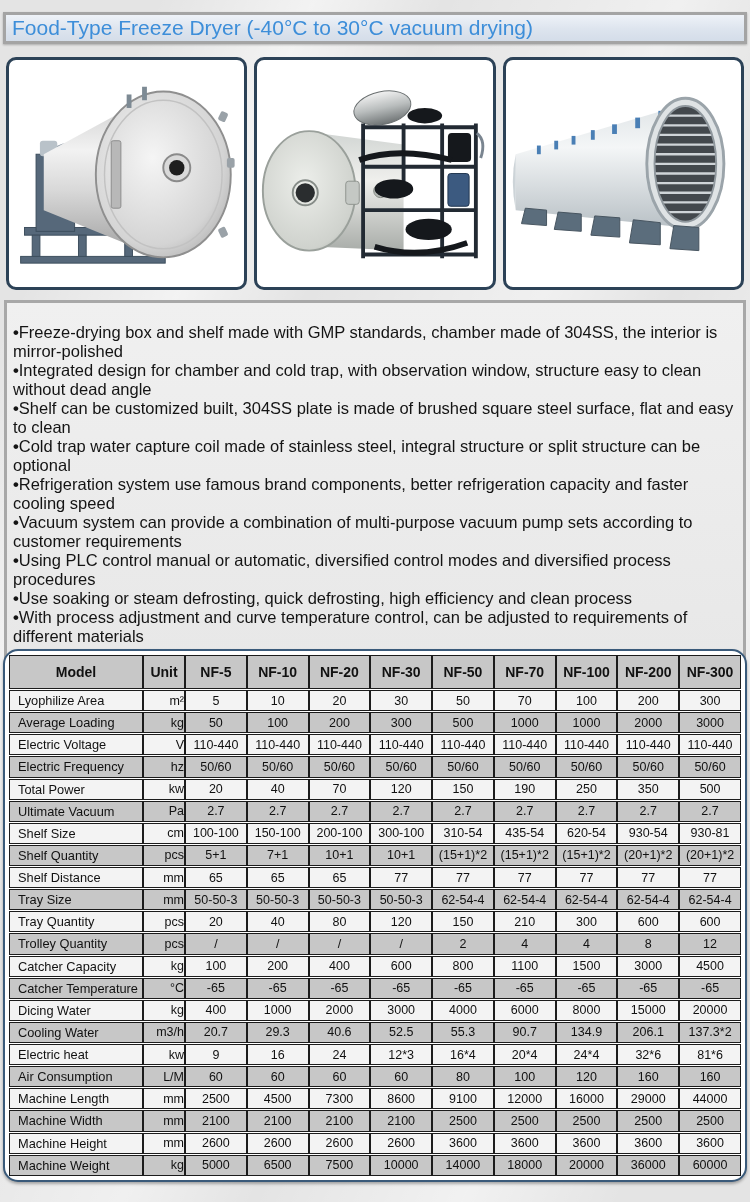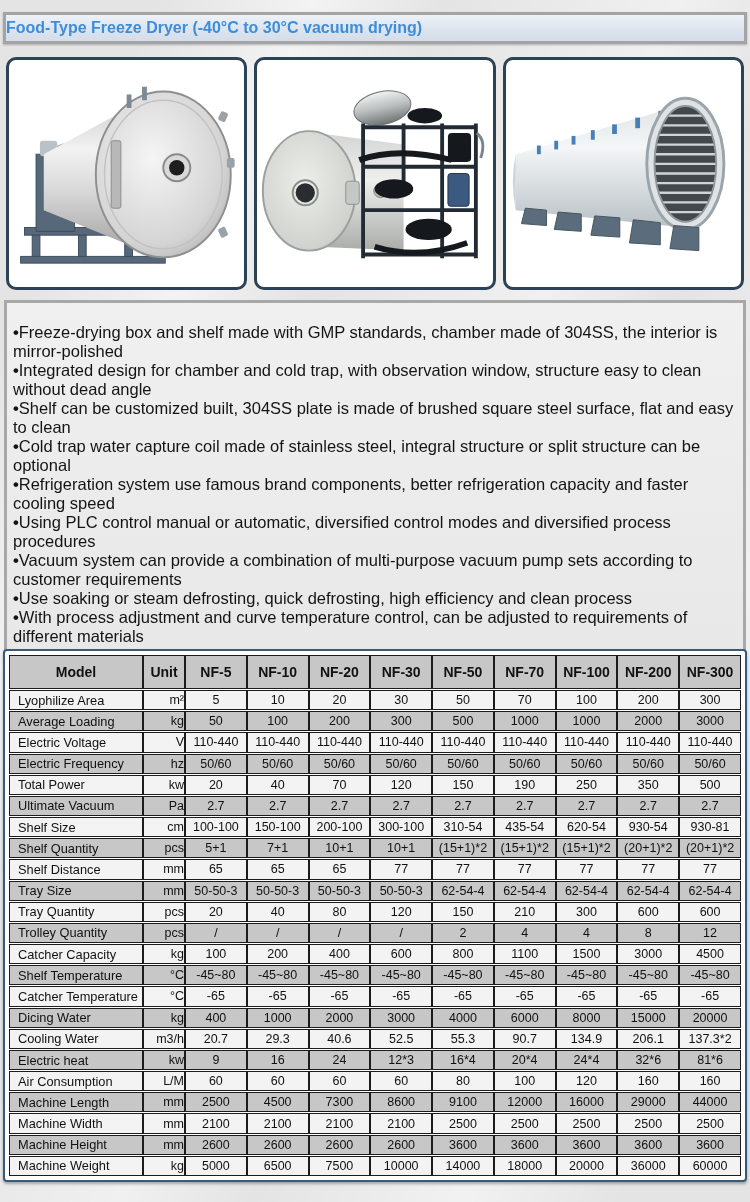--- a/index.html
+++ b/index.html
@@ -15,21 +15,21 @@
 
   
   .banner{
     position:absolute; left:3px; top:12px; width:744px; height:32px;
     border:3px solid #a4a4a4;
     background:linear-gradient(180deg,#eef2f8 0%,#dde4ee 55%,#d4dde9 100%);
     display:flex; align-items:center;
     box-shadow:0 1px 2px rgba(0,0,0,.25);
   }
   .banner h1{
-    color:#3d8ed9; font-size:16px; font-weight:bold; 
+    color:#3d8ed9; font-size:21px; font-weight:normal; padding-left:6px;
     letter-spacing:0; white-space:nowrap;
   }
 
   
   .photos{
     position:absolute; left:6px; top:57px; width:738px; height:233px;
     display:flex; gap:7px;
   }
   .photo-frame{
     flex:1 1 0; background:#fff; border:3px solid #2c4257; border-radius:10px;
@@ -46,21 +46,21 @@
   }
   .features ul{ list-style:none; }
   .features li{
     color:#141414; font-size:16.5px; line-height:19px; font-weight:400;
   }
   .features li::before{ content:"\2022 "; font-weight:bold; }
 
   
   .spec-wrap{
     position:absolute; left:3px; top:649px; width:744px; height:533px;
-    border:2px solid #3a5a7a; border-radius:4px; background:#fff;
+    border:2px solid #3a5a7a; border-radius:15px; background:#fff;
     padding:3px 4px; box-shadow:0 2px 3px rgba(0,0,0,.3);
   }
   table.spec{
     width:100%; height:100%;
     border-collapse:separate; border-spacing:0 1px;
     table-layout:fixed;
   }
   .spec th, .spec td{
     border:1px solid #1c1c1c; text-align:center; vertical-align:middle;
     color:#111; overflow:hidden; white-space:nowrap;
@@ -235,22 +235,22 @@
   </div>
 </div>
 
 <div class="features">
   <ul>
       <li>Freeze-drying box and shelf made with GMP standards, chamber made of 304SS, the interior is mirror-polished</li>
       <li>Integrated design for chamber and cold trap, with observation window, structure easy to clean without dead angle</li>
       <li>Shelf can be customized built, 304SS plate is made of brushed square steel surface, flat and easy to clean</li>
       <li>Cold trap water capture coil made of stainless steel, integral structure or split structure can be optional</li>
       <li>Refrigeration system use famous brand components, better refrigeration capacity and faster cooling speed</li>
+      <li>Vacuum system can provide a combination of multi-purpose vacuum pump sets according to customer requirements</li>
       <li>Using PLC control manual or automatic, diversified control modes and diversified process procedures</li>
-      <li>Vacuum system can provide a combination of multi-purpose vacuum pump sets according to customer requirements</li>
       <li>Use soaking or steam defrosting, quick defrosting, high efficiency and clean process</li>
       <li>With process adjustment and curve temperature control, can be adjusted to requirements of different materials</li>
     </ul>
 </div>
 
 <div class="spec-wrap">
   <table class="spec">
     <colgroup>
       <col style="width:134px">
         <col style="width:42px">
@@ -434,33 +434,20 @@
           <td>200</td>
           <td>400</td>
           <td>600</td>
           <td>800</td>
           <td>1100</td>
           <td>1500</td>
           <td>3000</td>
           <td>4500</td>
         </tr>
         <tr>
-          <th class="rowlabel">Shelf Temperature</th>
-          <td class="unit">°C</td>
-          <td>-45~80</td>
-          <td>-45~80</td>
-          <td>-45~80</td>
-          <td>-45~80</td>
-          <td>-45~80</td>
-          <td>-45~80</td>
-          <td>-45~80</td>
-          <td>-45~80</td>
-          <td>-45~80</td>
-        </tr>
-        <tr>
           <th class="rowlabel">Catcher Temperature</th>
           <td class="unit">°C</td>
           <td>-65</td>
           <td>-65</td>
           <td>-65</td>
           <td>-65</td>
           <td>-65</td>
           <td>-65</td>
           <td>-65</td>
           <td>-65</td>

